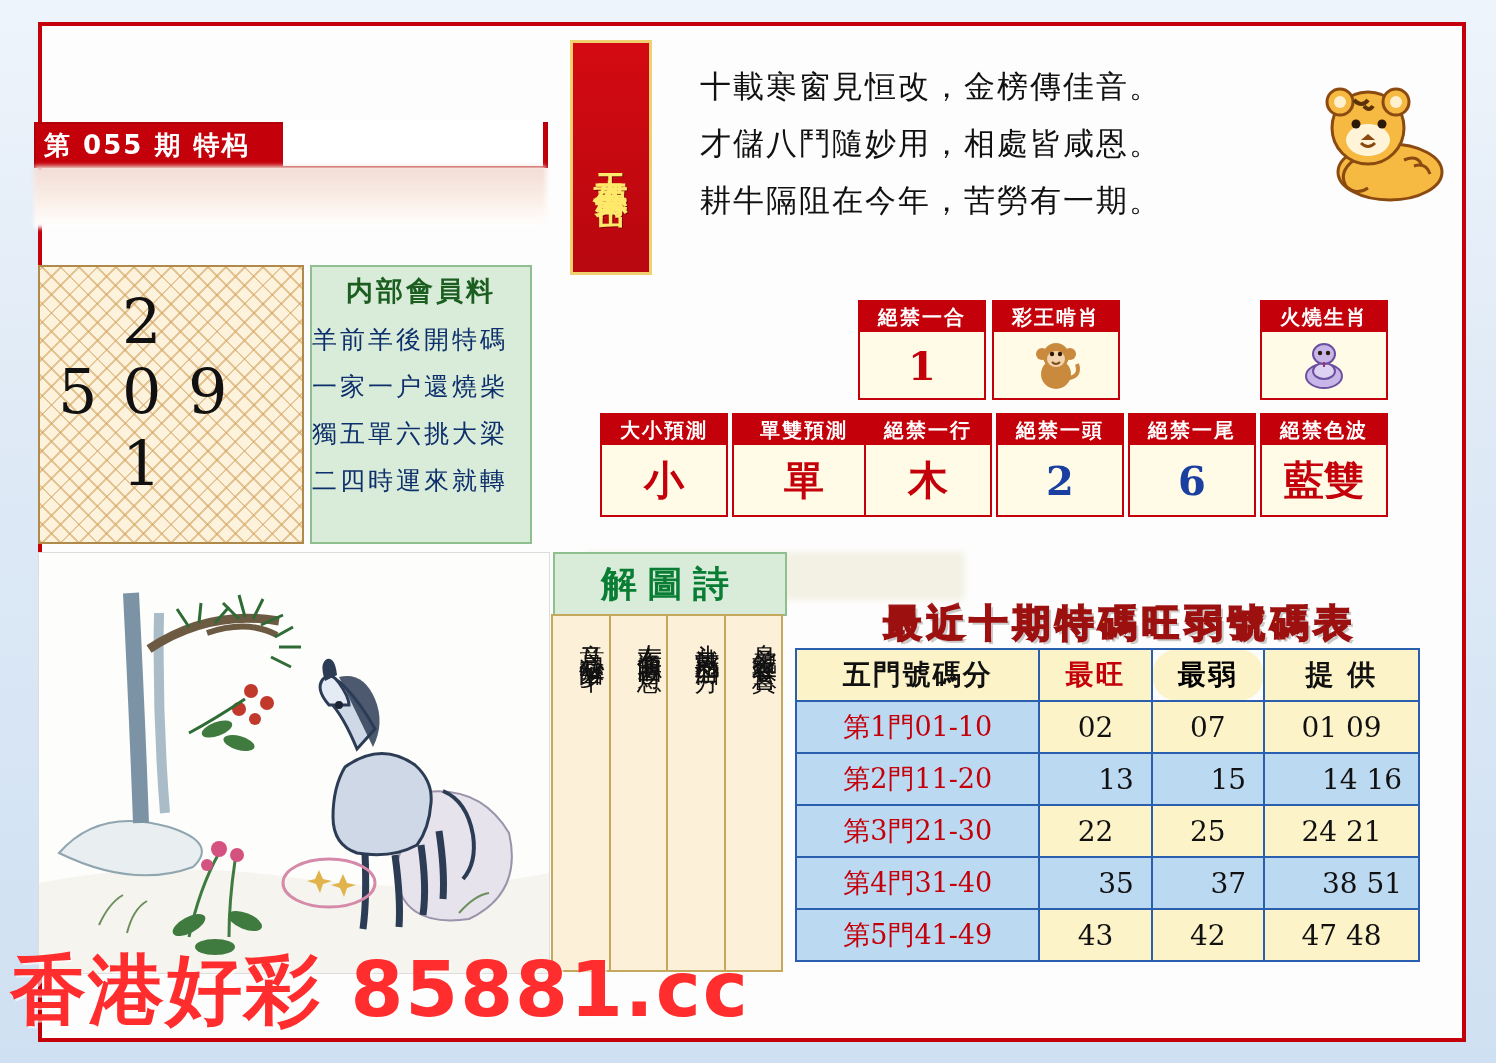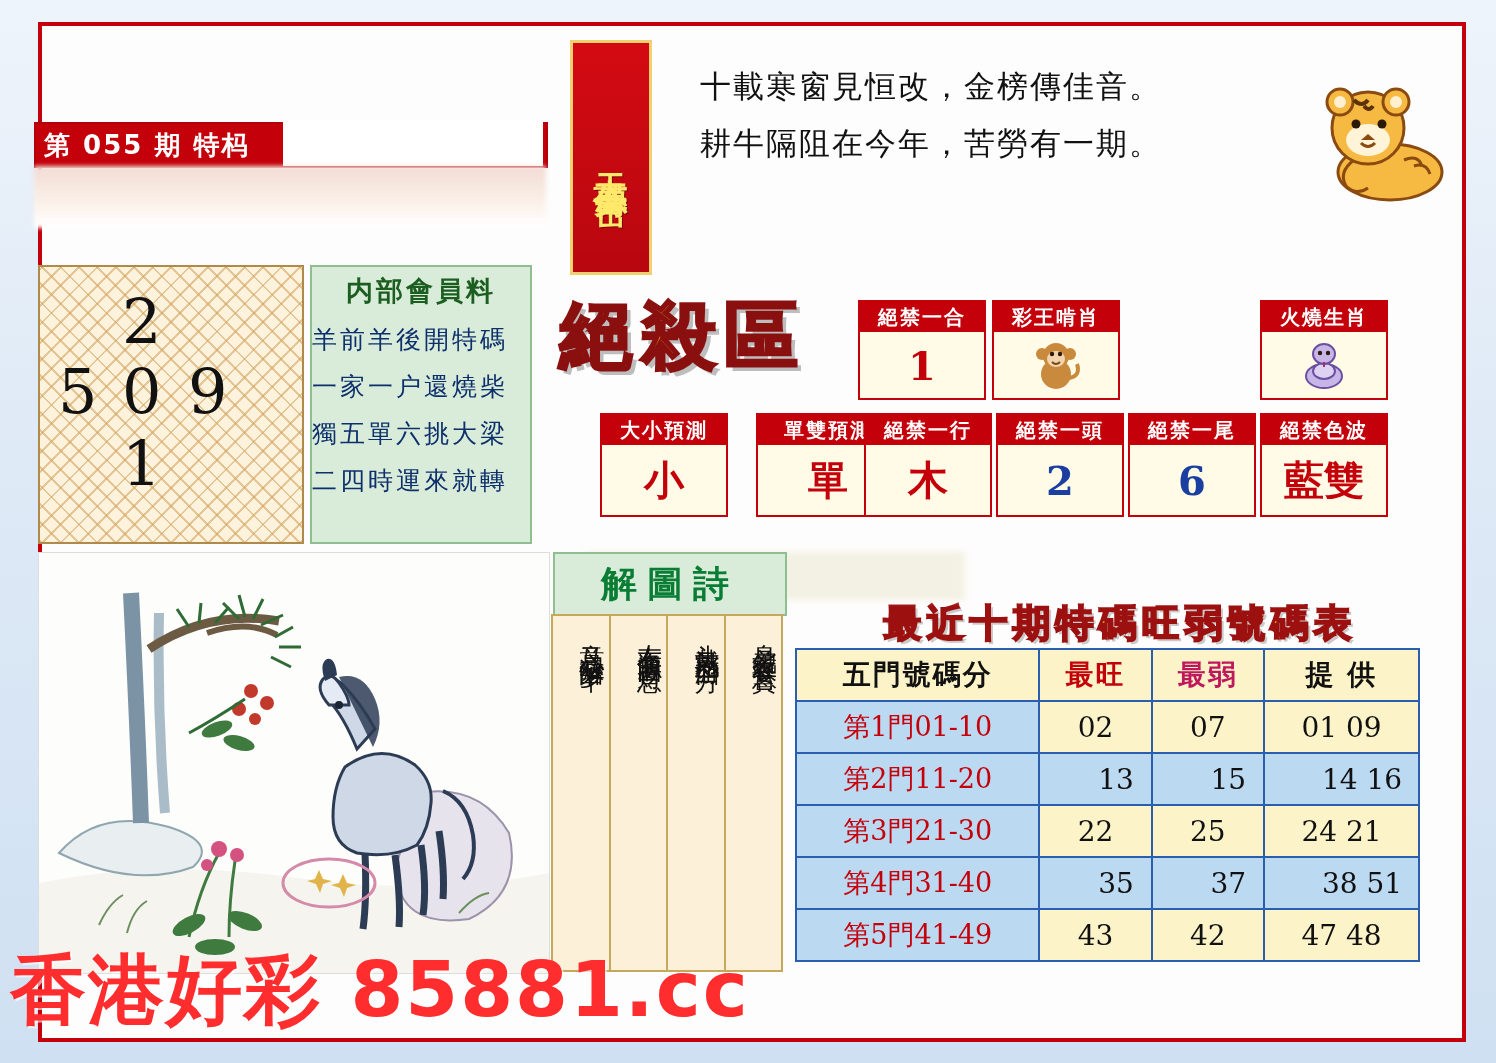--- a/index.html
+++ b/index.html
@@ -147,21 +147,21 @@
     position:absolute;left:795px;top:648px;width:625px;
     border-collapse:collapse;
     font-family:"DejaVu Serif","Liberation Serif",serif;
   }
   table.tbl th,table.tbl td{
     border:2px solid #2a5fb0;text-align:center;height:48px;
     font-size:28px;
   }
   table.tbl th{background:#fdf3c8;color:#111;font-size:28px;letter-spacing:2px;}
   table.tbl th.h2{color:#c4000a;}
-  table.tbl th.h3{color:#be185d;}
+  table.tbl th.h3{color:#000000;border-radius:26px;}
   table.tbl td.c0{background:#bcd9f2;color:#c4000a;font-size:27px;}
   table.tbl td.cv{background:#fdf3c8;color:#111;}
   table.tbl tr.alt td.c0{background:#bcd9f2;}
   table.tbl tr.alt td.cv{background:#bcd9f2;padding-left:42px;}
 
   
   .pic{
     position:absolute;left:38px;top:552px;width:510px;height:420px;
     background:#fefefe;border:1px solid #ddd;overflow:hidden;
   }
@@ -213,20 +213,21 @@
   <div class="issue-blank"></div>
   <div class="issue-text">第 055 期  特杩</div>
   <div class="header-blur"></div>
 
   <div class="tianshu">
     <span>天書傳密</span>
   </div>
 
   <div class="poem">
     <div>十載寒窗見恒改，金榜傳佳音。</div>
+    <div>才儲八鬥隨妙用，相處皆咸恩。</div>
     <div>耕牛隔阻在今年，苦勞有一期。</div>
   </div>
 
   <svg class="tiger" viewBox="0 0 160 130">
     <ellipse cx="86" cy="92" rx="52" ry="28" fill="#f6b942" stroke="#8a4a10" stroke-width="3"></ellipse>
     <path d="M50 80 q-16 12 -8 26 q10 10 22 2" fill="#f6b942" stroke="#8a4a10" stroke-width="3"></path>
     <circle cx="64" cy="48" r="36" fill="#f6b942" stroke="#8a4a10" stroke-width="3"></circle>
     <circle cx="36" cy="22" r="13" fill="#f6b942" stroke="#8a4a10" stroke-width="3"></circle>
     <circle cx="92" cy="22" r="13" fill="#f6b942" stroke="#8a4a10" stroke-width="3"></circle>
     <circle cx="36" cy="22" r="6" fill="#fff0d0"></circle>
@@ -251,21 +252,20 @@
   </div>
 
   <div class="member">
     <div class="mtitle">内部會員料</div>
     <div class="mline">羊前羊後開特碼</div>
     <div class="mline">一家一户還燒柴</div>
     <div class="mline">獨五單六挑大梁</div>
     <div class="mline">二四時運來就轉</div>
   </div>
 
-  <div class="jssq">絕殺區</div>
 
   <div class="cell" style="left:858px;top:300px;width:128px;height:100px;">
     <div class="ch">絕禁一合</div>
     <div class="cb">1</div>
   </div>
 
   <div class="cell" style="left:992px;top:300px;width:128px;height:100px;">
     <div class="ch">彩王啃肖</div>
     <div class="cb">
       <svg class="animal" viewBox="0 0 64 54">
@@ -294,21 +294,21 @@
         <circle cx="36" cy="15" r="2.2" fill="#2b1a08"></circle>
         <path d="M32 24 l0 5" stroke="#a0306a" stroke-width="2"></path>
       </svg>
     </div>
   </div>
 
   <div class="cell" style="left:600px;top:413px;width:128px;height:104px;">
     <div class="ch">大小預測</div>
     <div class="cb">小</div>
   </div>
-  <div class="cell" style="left:732px;top:413px;width:144px;height:104px;margin-left:24px;">
+  <div class="cell" style="left:732px;top:413px;width:144px;height:104px;">
     <div class="ch">單雙預測</div>
     <div class="cb">單</div>
   </div>
   <div class="cell" style="left:864px;top:413px;width:128px;height:104px;">
     <div class="ch">絕禁一行</div>
     <div class="cb">木</div>
   </div>
   <div class="cell" style="left:996px;top:413px;width:128px;height:104px;">
     <div class="ch">絕禁一頭</div>
     <div class="cb blue">2</div>

